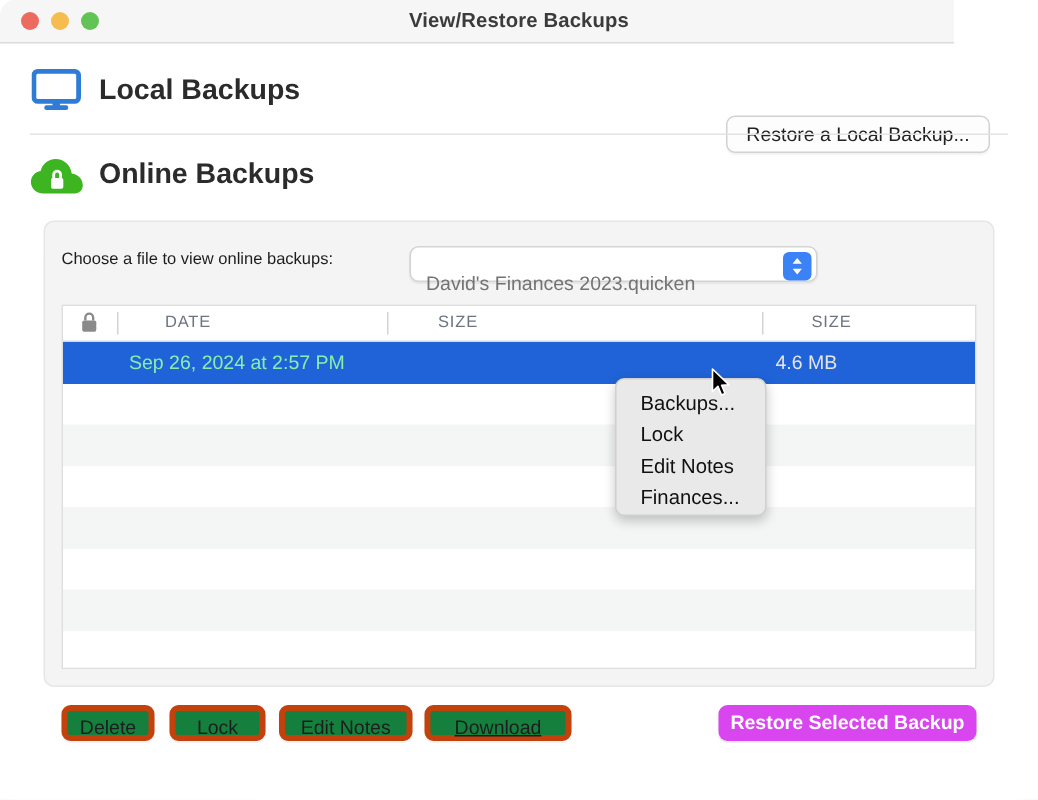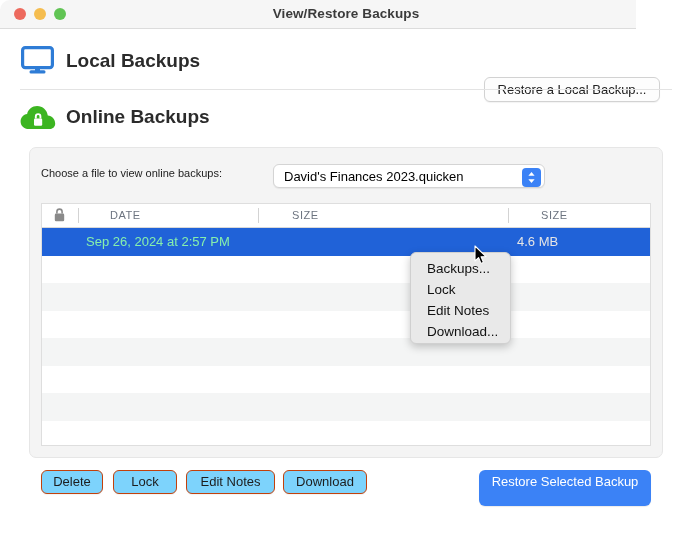--- a/index.html
+++ b/index.html
@@ -68,21 +68,21 @@
   #chooser-label{
     position:absolute;left:41px;top:167px;font-size:11px;color:#1d1d1d;
   }
   #file-popup{
     position:absolute;left:273px;top:164px;width:272px;height:24px;
     background:#ffffff;border:1px solid #d4d4d4;border-radius:6px;
     box-shadow:0 1px 1px rgba(0,0,0,.06);box-sizing:border-box;
     cursor:default;
   }
   #file-popup-value{
-    position:absolute;left:10px;top:4px;font-size:13px;color:#000000;text-align:center;
+    position:absolute;left:10px;top:16px;font-size:13px;color:#737373;text-align:center;
   }
   #popup-stepper{
     position:absolute;right:3px;top:2.5px;width:19px;height:19px;
     background:#3b82f6;border-radius:4px;
   }
 
   
   #table{
     position:absolute;left:41px;top:203px;width:610px;height:243px;
     background:#fff;border:1px solid #dedede;box-sizing:border-box;overflow:hidden;
@@ -99,34 +99,34 @@
 
   .trow{position:relative;height:27.5px;box-sizing:border-box;}
   .trow.odd{background:#f4f5f5;}
   .trow.even{background:#ffffff;}
   .trow.selected{background:#2062d8;}
   .cell-date{position:absolute;left:44px;top:6px;font-size:13px;color:#86efac;}
   .cell-size{position:absolute;left:475px;top:6px;font-size:13px;color:#e5e5e5;}
 
   
   .btn{
-    position:absolute;height:24px;background:#7dd3fc;border:1px solid #c2410c;
+    position:absolute;height:24px;background:#15803d;border:4px solid #c2410c;
     border-radius:6px;box-shadow:0 1px 1px rgba(0,0,0,.05);
     font-size:13px;color:#1d1d1d;text-align:center;line-height:22px;
     box-sizing:border-box;cursor:default;
   }
   #btn-delete{left:41px;top:470px;width:62px;}
   #btn-lock{left:113px;top:470px;width:64px;}
   #btn-edit-notes{left:186px;top:470px;width:89px;}
-  #btn-download{left:283px;top:470px;width:84px;}
+  #btn-download{left:283px;top:470px;width:98px;text-decoration:underline;}
   #btn-restore-selected{
-    position:absolute;left:479px;top:470px;width:172px;height:36px;
-    background:#3b82f6;border:none;border-radius:6px;
+    position:absolute;left:479px;top:470px;width:172px;height:24px;
+    background:#d946ef;border:none;border-radius:6px;
     font-size:13px;color:#fff;text-align:center;line-height:24px;
-    box-shadow:0 1px 1px rgba(0,0,0,.08);cursor:default;
+    box-shadow:0 1px 1px rgba(0,0,0,.08);cursor:default;font-weight:bold;
   }
 
   
   #context-menu{
     position:absolute;left:410px;top:252px;width:101px;height:92px;
     background:#e9e9e9;border:1px solid #d0d0d0;border-radius:6px;
     box-shadow:0 3px 8px rgba(0,0,0,.22);
     box-sizing:border-box;padding-top:5px;
   }
   .menu-item{
@@ -219,21 +219,21 @@
   <div class="btn" id="btn-delete">Delete</div>
   <div class="btn" id="btn-lock">Lock</div>
   <div class="btn" id="btn-edit-notes">Edit Notes</div>
   <div class="btn" id="btn-download">Download</div>
   <div id="btn-restore-selected">Restore Selected Backup</div>
 
   <div id="context-menu">
       <div class="menu-item">Backups...</div>
       <div class="menu-item">Lock</div>
       <div class="menu-item">Edit Notes</div>
-      <div class="menu-item">Download...</div>
+      <div class="menu-item">Finances...</div>
     </div>
 
   <span id="cursor">
     <svg width="14" height="20" viewBox="0 0 14 20">
       <path d="M1 1 L1 16 L4.6 12.6 L7 18.4 L9.4 17.3 L7.1 11.8 L12 11.6 Z" fill="#000000" stroke="#ffffff" stroke-width="1.1" stroke-linejoin="round"></path>
     </svg>
   </span>
 
 </div>
 

